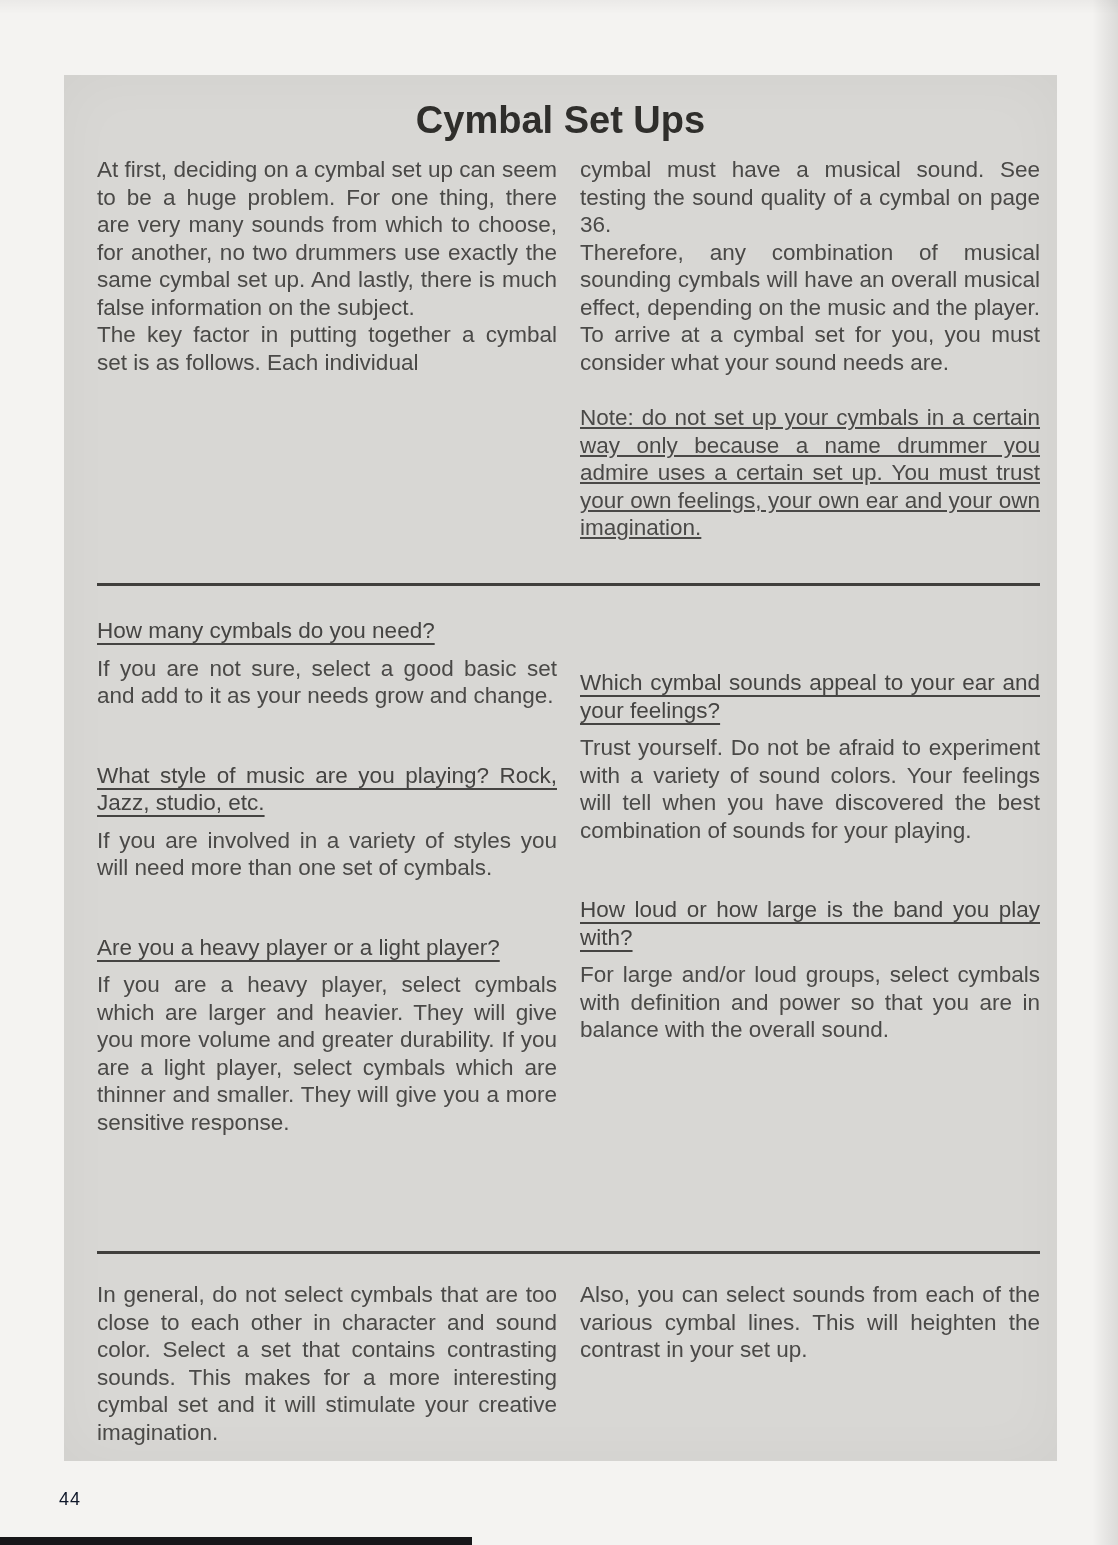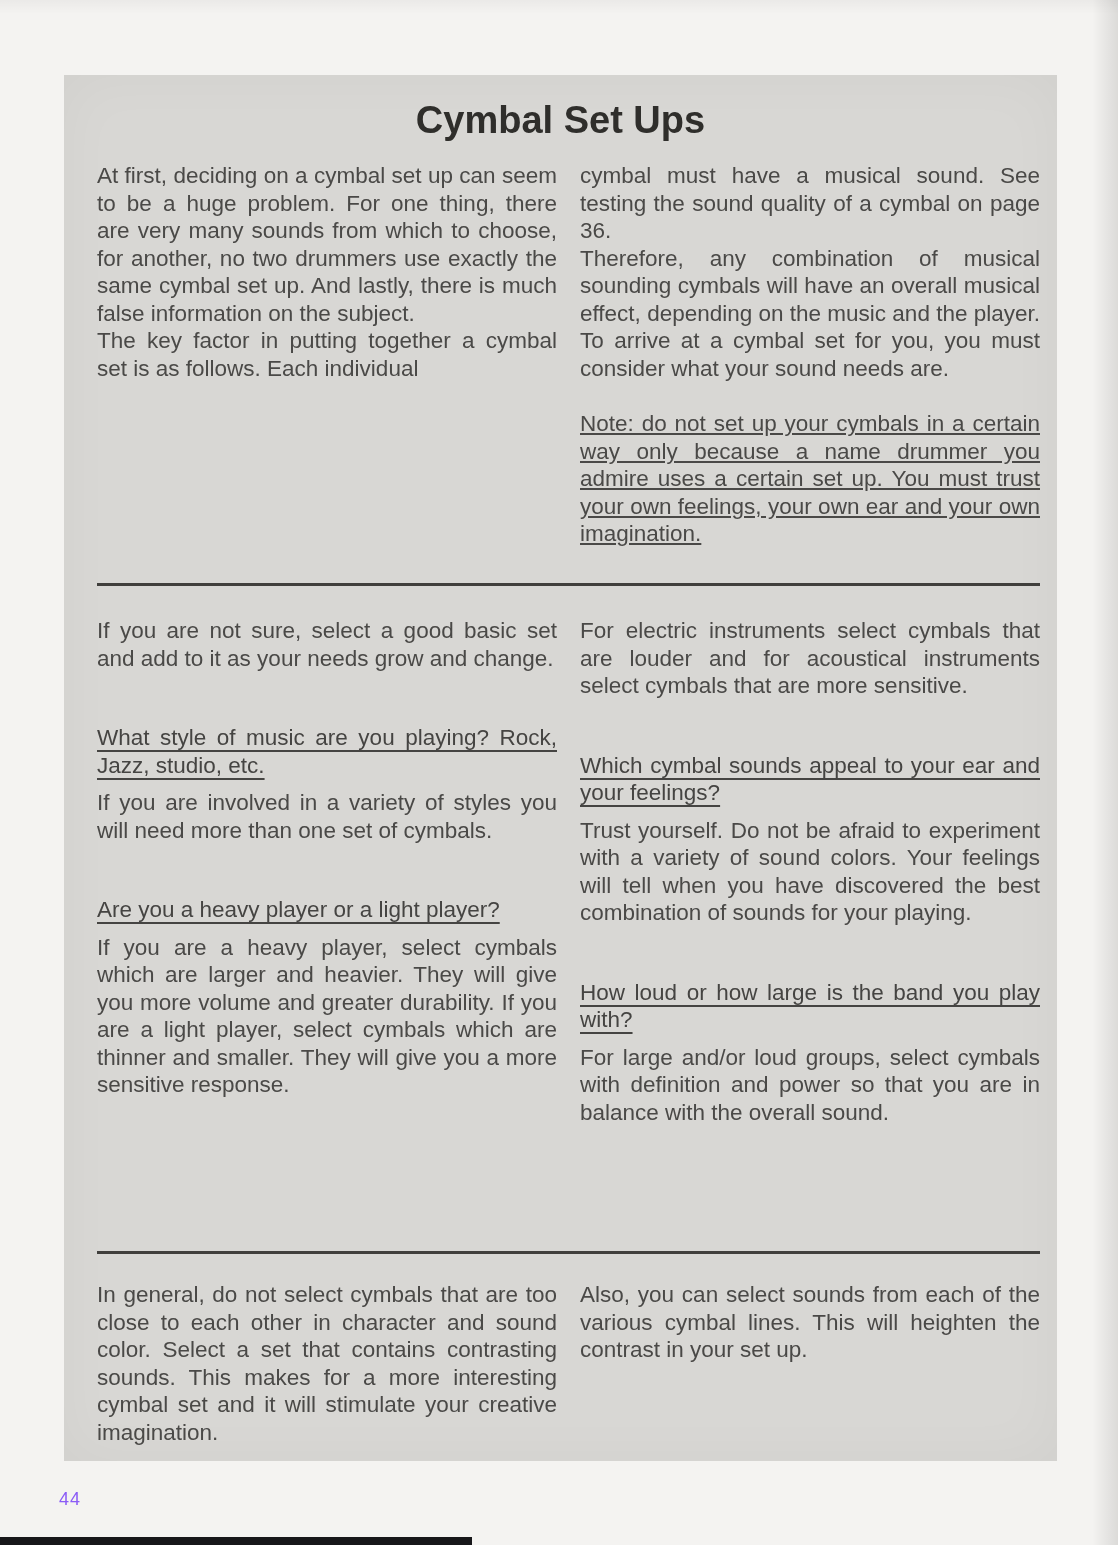--- a/index.html
+++ b/index.html
@@ -32,21 +32,21 @@
   }
   .title{
     position:absolute; top:24px; left:0; right:0;
     text-align:center;
     font-size:38px; font-weight:700;
     color:#2f2e2b;
     letter-spacing:0px;
   }
   .row{ position:absolute; left:33px; right:17px; display:flex; justify-content:space-between; }
   .col{ width:460px; }
-  .intro{ top:87px; }
+  .intro{ top:81px; }
   .qa{ top:542px; }
   .footer-row{ top:1206px; }
   p, h2{
     font-size:22.5px;
     line-height:27.5px;
     color:#4a4947;
     text-align:justify;
     font-weight:400;
   }
   .note-para{ margin-top:28px;text-decoration:underline; }
@@ -59,21 +59,21 @@
     color:#454442;
   }
   .rule{
     position:absolute; left:33px; right:17px; height:3px;
     background:#403f3c; border:none;
   }
   .rule1{ top:508px; }
   .rule2{ top:1176px; }
   .page-number{
     position:absolute; left:59px; top:1489px;
-    font-size:18px; color:#8b5cf6; letter-spacing:1px;
+    font-size:18px; color:#0f172a; letter-spacing:1px;
   }
   .bottom-strip{
     position:absolute; left:0; bottom:0;
     width:472px; height:8px;
     background:#17171a;
   }
 </style>
 </head>
 <body>
 
@@ -96,34 +96,34 @@
         <p>Therefore, any combination of musical sounding cymbals will have an overall musical effect, depending on the music and the player. To arrive at a cymbal set for you, you must consider what your sound needs are.</p>
         <p class="note-para">Note: do not set up your cymbals in a certain way only because a name drummer you admire uses a certain set up. You must trust your own feelings, your own ear and your own imagination.</p>
       </div>
     </div>
 
     <div class="rule rule1"></div>
 
     <div class="row qa">
       <div class="col">
         <div class="qa-block">
+          <h2 class="qa-q">How many cymbals do you need?</h2>
           <p class="qa-a">If you are not sure, select a good basic set and add to it as your needs grow and change.</p>
         </div>
         <div class="qa-block">
           <h2 class="qa-q">What style of music are you playing? Rock, Jazz, studio, etc.</h2>
           <p class="qa-a">If you are involved in a variety of styles you will need more than one set of cymbals.</p>
         </div>
         <div class="qa-block">
           <h2 class="qa-q">Are you a heavy player or a light player?</h2>
           <p class="qa-a">If you are a heavy player, select cymbals which are larger and heavier. They will give you more volume and greater durability. If you are a light player, select cymbals which are thinner and smaller. They will give you a more sensitive response.</p>
         </div>
       </div>
       <div class="col">
         <div class="qa-block">
-          <p class="qa-a">For electric instruments select cymbals that are louder and for acoustical instruments select cymbals that are more sensitive.</p>
         </div>
         <div class="qa-block">
           <h2 class="qa-q">Which cymbal sounds appeal to your ear and your feelings?</h2>
           <p class="qa-a">Trust yourself. Do not be afraid to experiment with a variety of sound colors. Your feelings will tell when you have discovered the best combination of sounds for your playing.</p>
         </div>
         <div class="qa-block">
           <h2 class="qa-q">How loud or how large is the band you play with?</h2>
           <p class="qa-a">For large and/or loud groups, select cymbals with definition and power so that you are in balance with the overall sound.</p>
         </div>
       </div>

